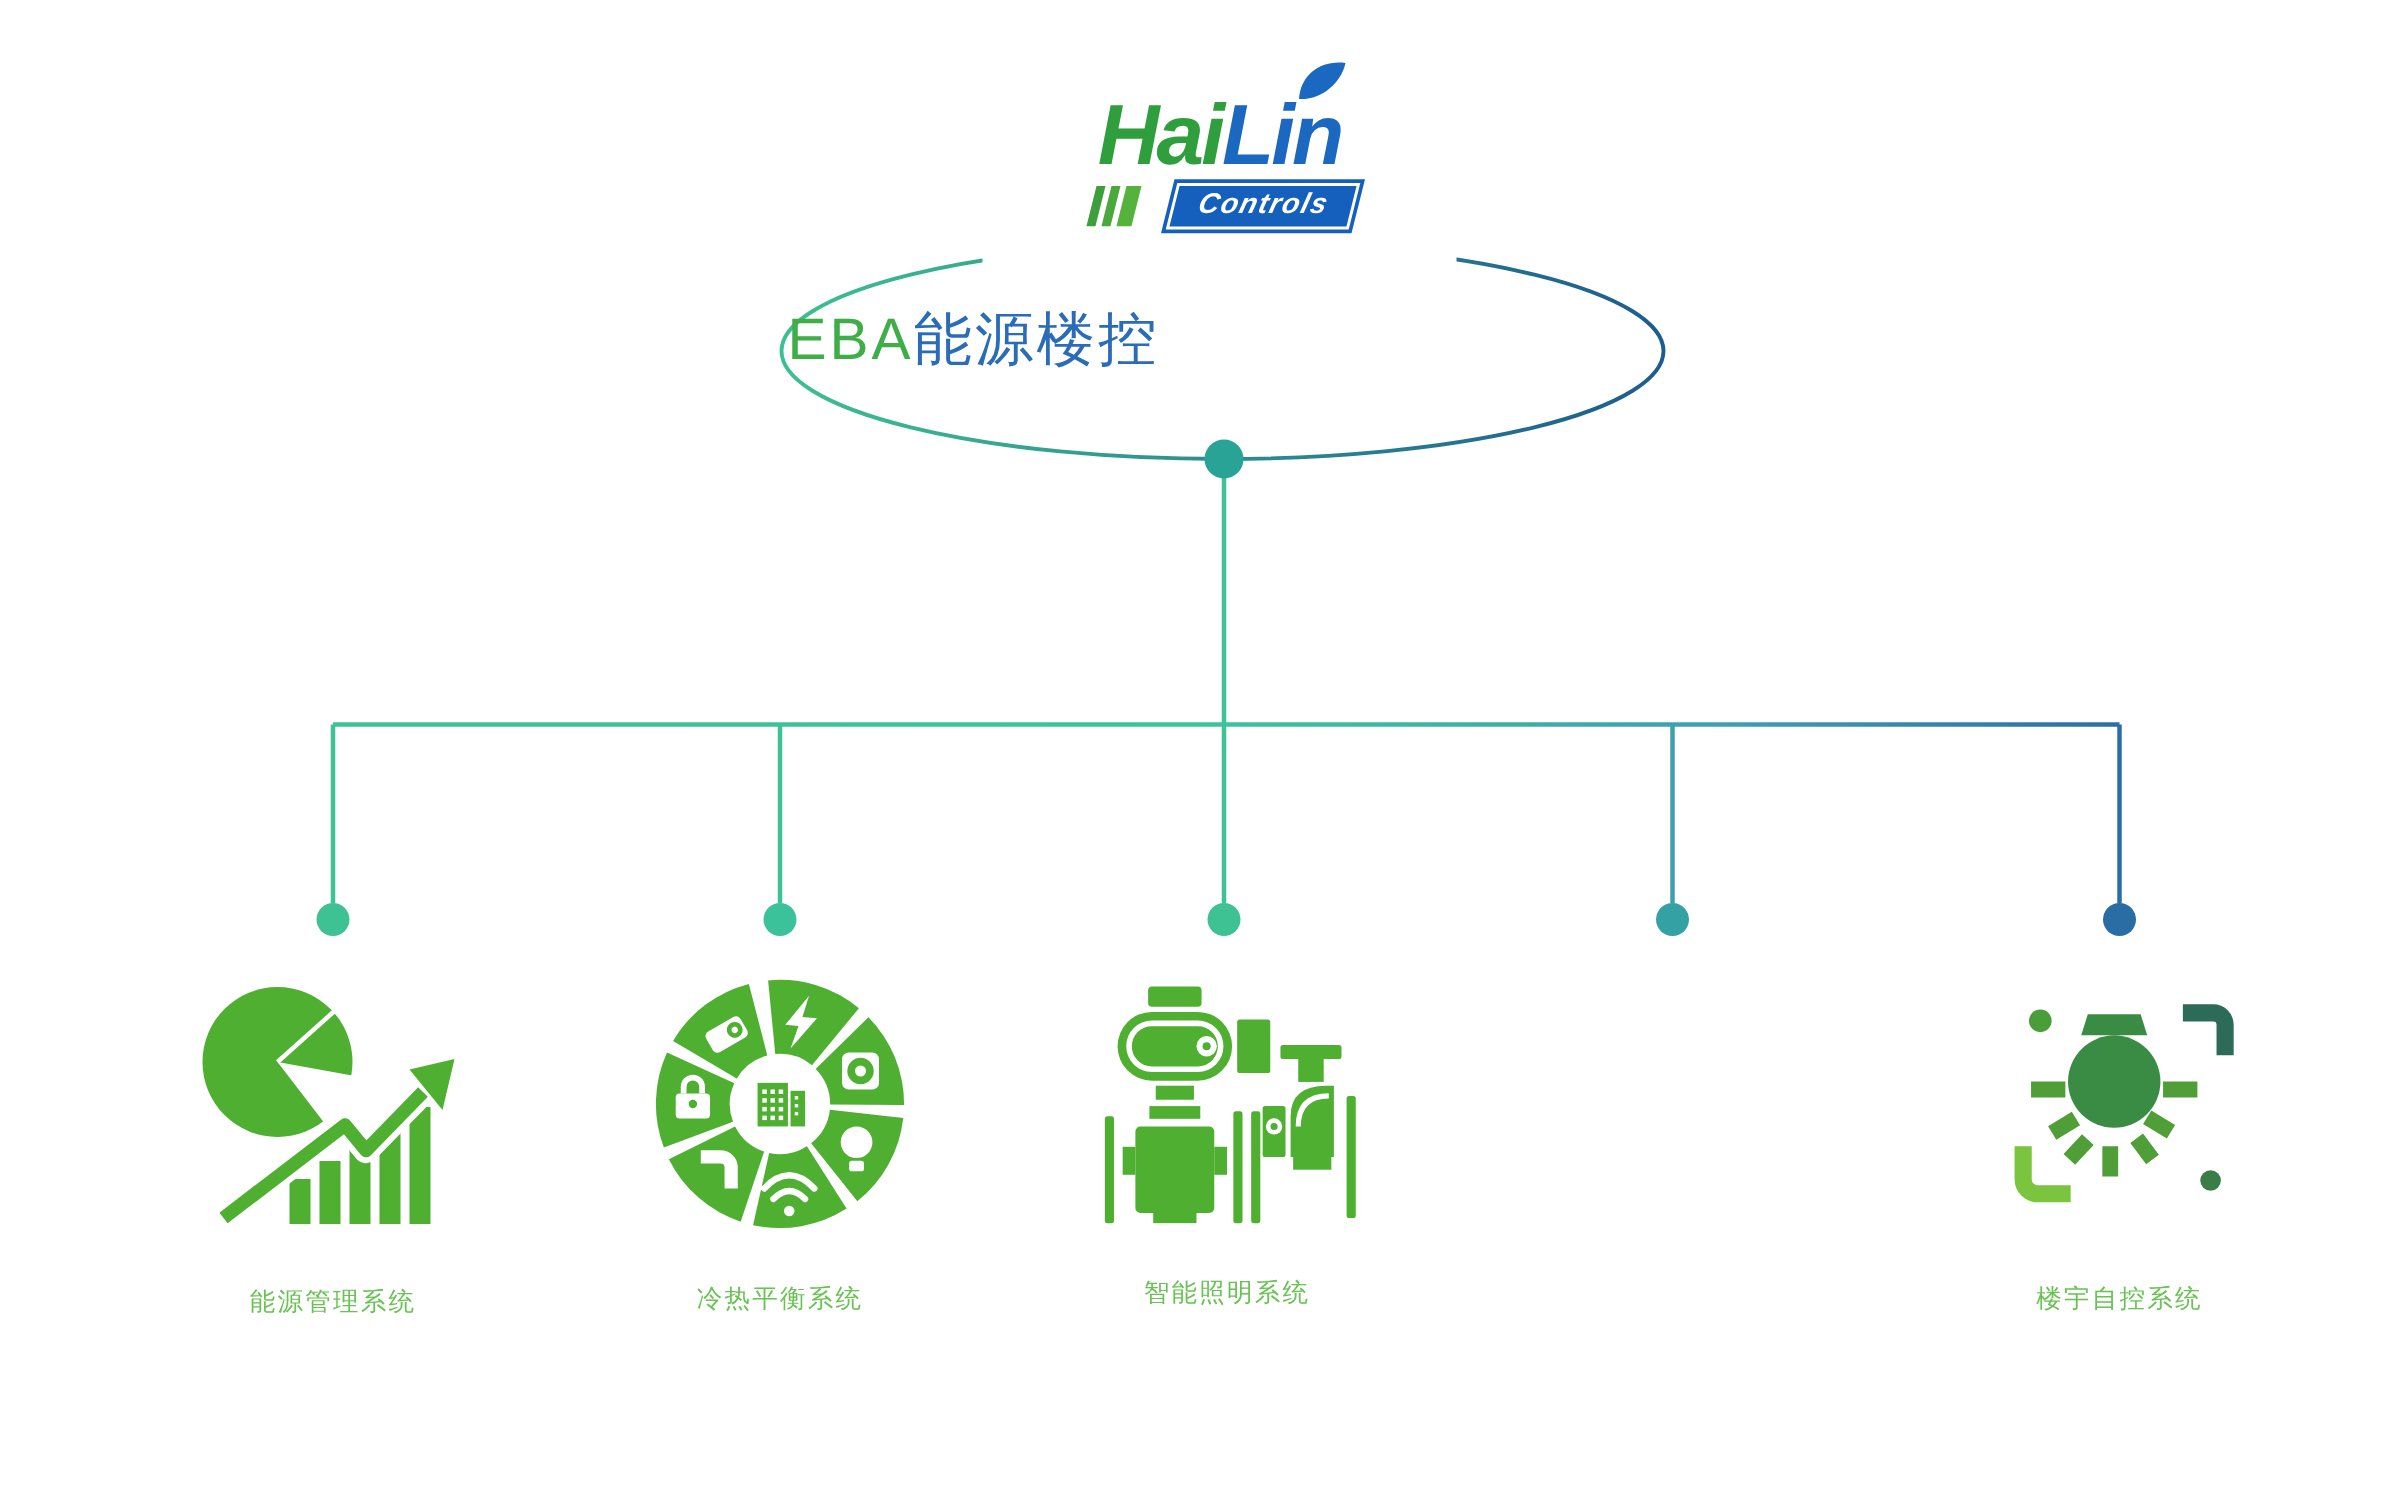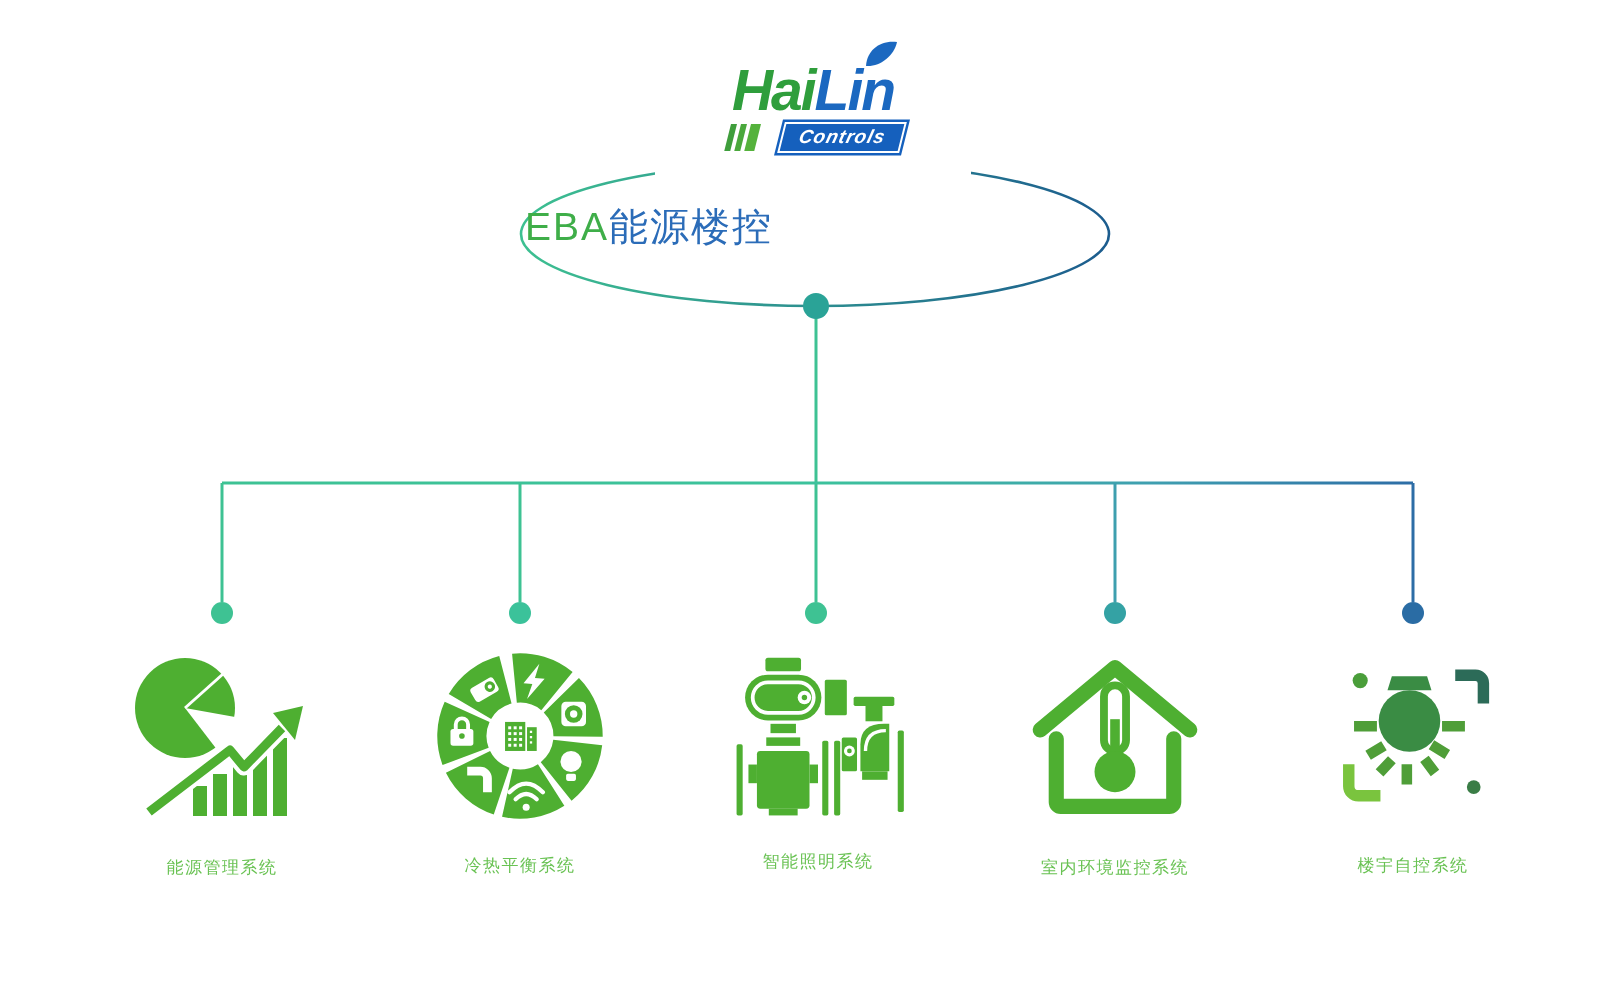--- a/index.html
+++ b/index.html
@@ -207,32 +207,20 @@
         <circle cx="74.5" cy="60" r="1.4" fill="#4eaf31"></circle>
         <path d="M81,72 V56 Q81,44 95,44 H98 V72 Z"></path>
         <path d="M84,60 Q84,48 96,48" fill="none" stroke="#fff" stroke-width="2"></path>
         <rect x="82" y="72" width="15" height="5"></rect>
         <rect x="103" y="48" width="3.6" height="48" rx="1"></rect>
       </g>
     </svg>
     <div class="node-label">智能照明系统</div>
   </div>
 
-  <div class="node" style="left:985px">
-    <svg class="icon" width="178" height="178" viewBox="0 0 100 100">
-      <g fill="none" stroke="#4eaf31">
-        <polyline points="8,46 50,11 92,46" stroke-width="8.5" stroke-linecap="round" stroke-linejoin="round"></polyline>
-        <path d="M17,51 V86.5 a2.5,2.5 0 0 0 2.5,2.5 H80.5 a2.5,2.5 0 0 0 2.5,-2.5 V51" stroke-width="8.5" stroke-linecap="round"></path>
-        <rect x="43.8" y="21" width="12.4" height="37" rx="6.2" fill="#fff" stroke-width="4.4"></rect>
-        <rect x="47.3" y="40" width="5.4" height="20" stroke="none" fill="#4eaf31"></rect>
-        <circle cx="50" cy="69.5" r="11.5" stroke="none" fill="#4eaf31"></circle>
-      </g>
-    </svg>
-    <div class="node-label">室内环境监控系统</div>
-  </div>
 
   <div class="node" style="left:1283px">
     <svg class="icon" width="176" height="176" viewBox="0 0 100 100">
       <circle cx="20" cy="18.5" r="4.3" fill="#4a9e3a"></circle>
       <path d="M74,15.5 h11.5 a4.5,4.5 0 0 1 4.5,4.5 V31.5" fill="none" stroke-width="6.5" stroke="#2c6b58"></path>
       <path d="M13.5,66 v12.5 a5.5,5.5 0 0 0 5.5,5.5 H31.5" fill="none" stroke-width="6.5" stroke="#7ac43e"></path>
       <circle cx="84.5" cy="79" r="3.9" fill="#3a7d46"></circle>
       <g fill="#3a8c44">
         <polygon points="38,16 58,16 60.5,24 35.5,24"></polygon>
         <circle cx="48" cy="41.5" r="17.5"></circle>

